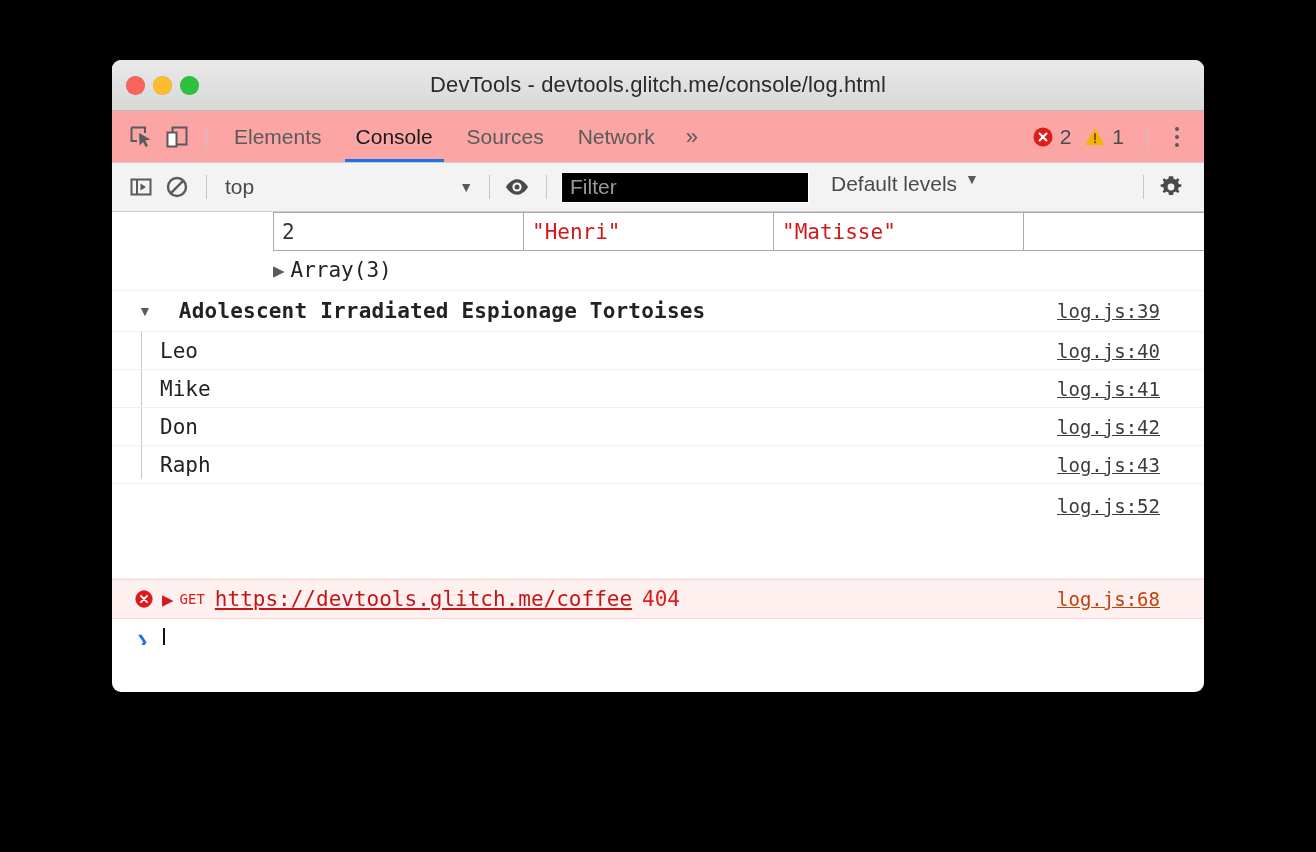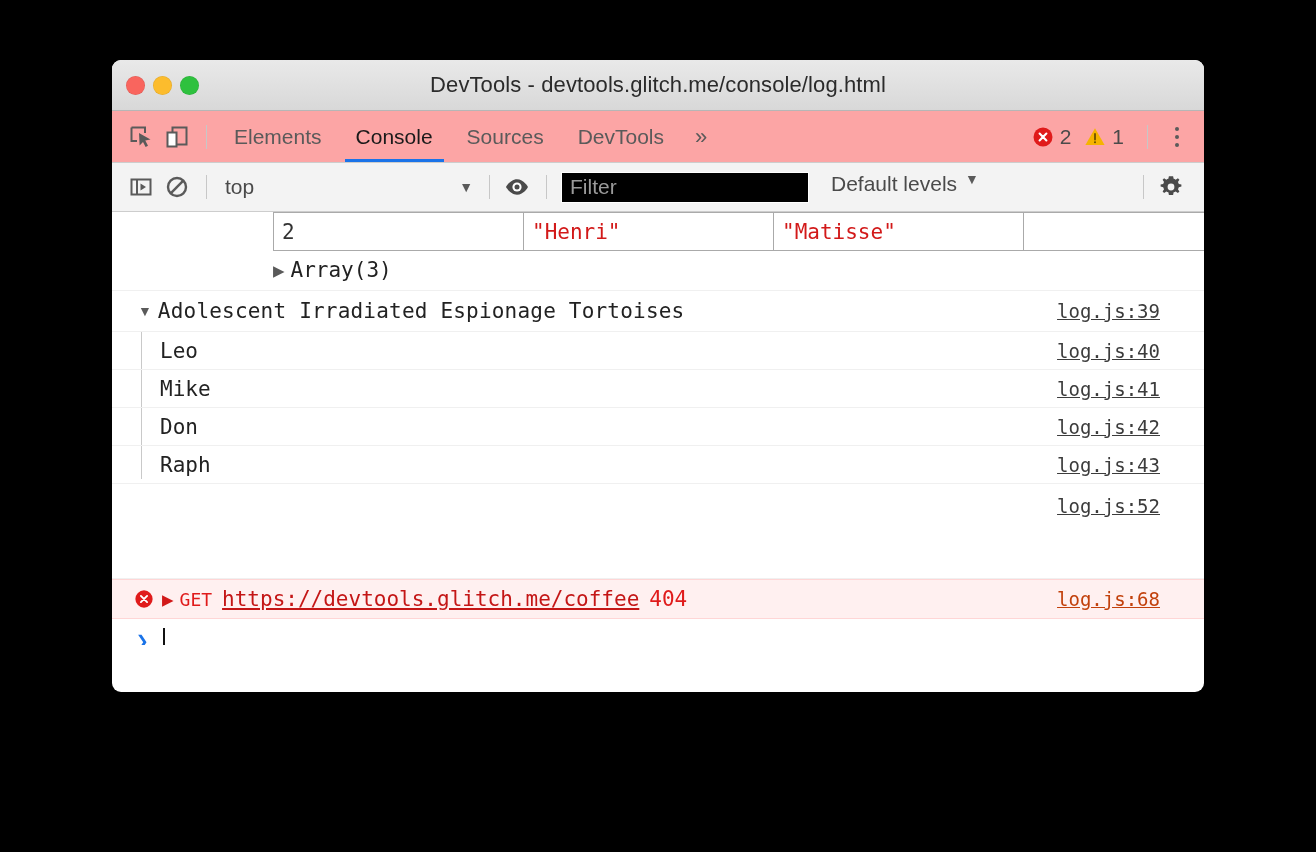--- a/index.html
+++ b/index.html
@@ -216,21 +216,21 @@
   }
   .txt-mono {
     font-family: "DejaVu Sans Mono", monospace;
     font-size: 21px;
     color: #222222;
   }
 
   
   #group-header { padding-left: 26px; height: 41px; min-height: 41px; }
   #group-header .arrow { font-size: 14px; }
-  #group-header .txt-mono { font-weight: normal; letter-spacing: .2px; }
+  #group-header .txt-mono { font-weight: bold; letter-spacing: .2px; margin-left: 21px; }
 
   .group-child {
     padding-left: 48px;
     height: 38px;
     min-height: 38px;
     position: relative;
   }
   .group-child::before {
     content: "";
     position: absolute;
@@ -274,21 +274,21 @@
     padding-left: 22px;
   }
   .err-icon {
     width: 20px; height: 20px;
     margin-right: 8px;
     flex: 0 0 auto;
   }
   #error-row .arrow { color: #d21919; }
   .err-method {
     font-family: "DejaVu Sans Mono", monospace;
-    font-size: 18px;
+    font-size: 14px;
     color: #e01b1b;
     margin-right: 10px;
   }
   .err-url {
     font-family: "DejaVu Sans Mono", monospace;
     font-size: 21px;
     color: #c41616;
     text-decoration: underline;
     margin-right: 10px;
   }
@@ -350,21 +350,21 @@
         <rect x="3.5" y="8.5" width="9" height="14" fill="#ffffff" stroke="#5a5a5a" stroke-width="2"></rect>
       </svg>
     </div>
 
     <div class="vsep"></div>
 
     <div id="tabs">
       <div class="tab">Elements</div>
       <div class="tab active">Console</div>
       <div class="tab">Sources</div>
-      <div class="tab">DevTools</div>
+      <div class="tab">Network</div>
       <div class="tab more">»</div>
     </div>
 
     <div id="counters">
       <div class="counter">
         <svg width="22" height="22" viewBox="0 0 22 22">
           <circle cx="11" cy="11" r="9.5" fill="#e01b1b"></circle>
           <path d="M7.6 7.6 L14.4 14.4 M14.4 7.6 L7.6 14.4" stroke="#ffffff" stroke-width="2.1" stroke-linecap="round"></path>
         </svg>
         <span>2</span>

